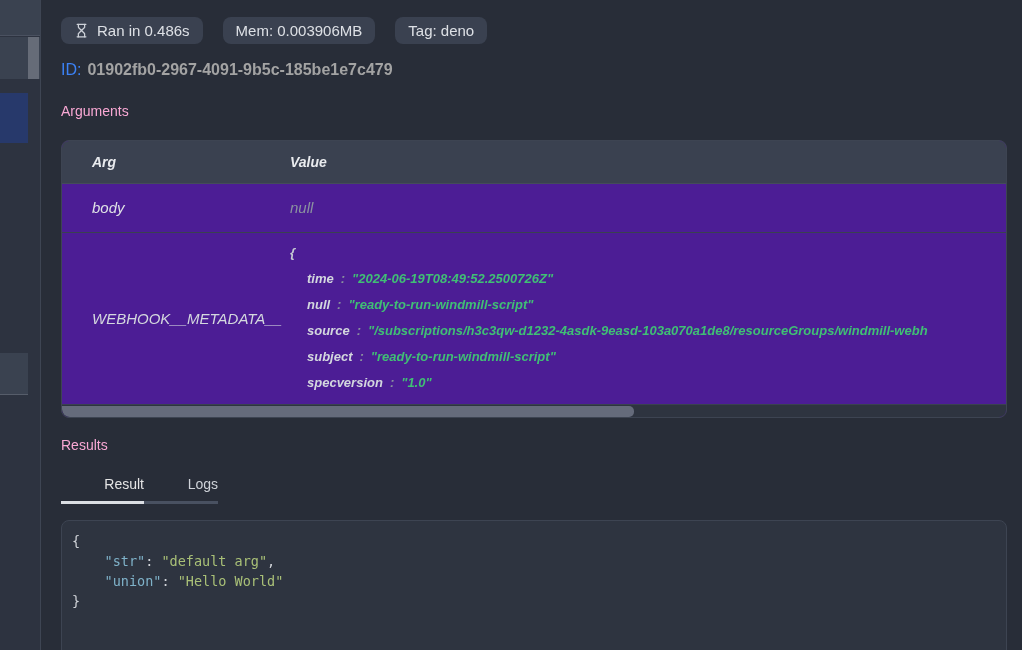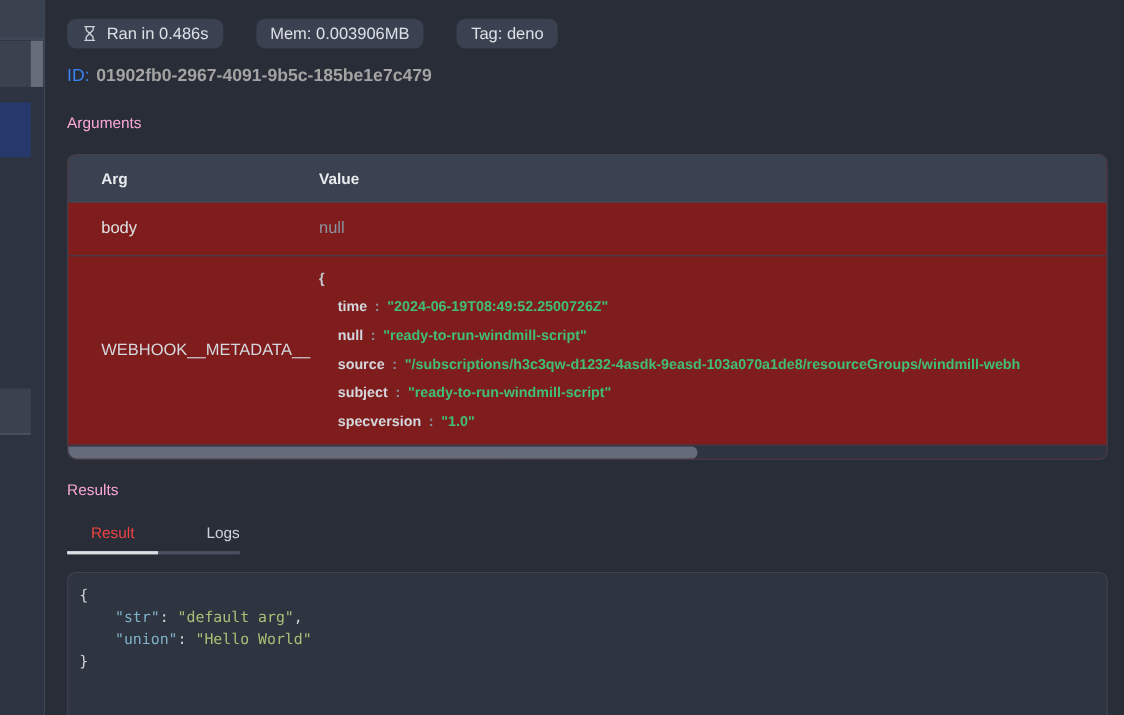--- a/index.html
+++ b/index.html
@@ -48,21 +48,21 @@
   }
 
   
   .main {
     flex: 1;
     padding: 17px 14px 0 20px;
     background: #282d38;
     overflow: hidden;
   }
 
-  .badge-row { display: flex; gap: 30px; margin-bottom: 17px; }
+  .badge-row { display: flex; gap: 20px; margin-bottom: 17px; }
   .badge {
     display: inline-flex; align-items: center; gap: 8px;
     background: #3a4150;
     border-radius: 8px;
     padding: 5px 13px;
     font-size: 15px;
     color: #dde0e5;
     white-space: nowrap;
   }
   .badge svg { display: block; color: #cdd1d8; }
@@ -73,24 +73,25 @@
 
   .section-title {
     font-size: 14px; font-weight: 400; color: #f9a8d4;
     margin-bottom: 21px;
   }
 
   
   .arg-table {
     border: 1px solid #3d4452;
     border-radius: 8px;
-    background: #7f1d1d;
+    background: #4c1d95;
     width: 946px;
     overflow: hidden;
     position: relative;
+    font-style: italic;
   }
   .t-head {
     display: flex;
     background: #3a4150;
     border-bottom: 1px solid #444c5a;
     font-size: 14px; font-weight: 700; color: #e9ebee;
     padding: 13px 0;
   }
   .c-arg { width: 228px; padding-left: 30px; flex: 0 0 228px; }
   .c-val { flex: 1; min-width: 0; }
@@ -132,21 +133,21 @@
   .results-title { margin-top: 19px; margin-bottom: 23px; }
   .tab-bar { display: flex; font-size: 14px; }
   .tab {
     padding: 0 0 9px;
     width: 83px;
     text-align: center;
     cursor: pointer;
     border-bottom: 3px solid transparent;
   }
   .tab.tab-logs { width: 74px; text-align: right; }
-  .tab.active { color: #ef4444; border-bottom-color: #dbdee3; }
+  .tab.active { color: #e5e5e5; border-bottom-color: #dbdee3; text-align: right; }
   .tab.inactive { color: #ced2d8; border-bottom-color: #495161; }
 
   .result-box {
     margin-top: 16px;
     border: 1px solid #3d4452;
     border-radius: 8px;
     width: 946px;
     height: 150px;
     background: #2e3440;
     overflow: hidden;

